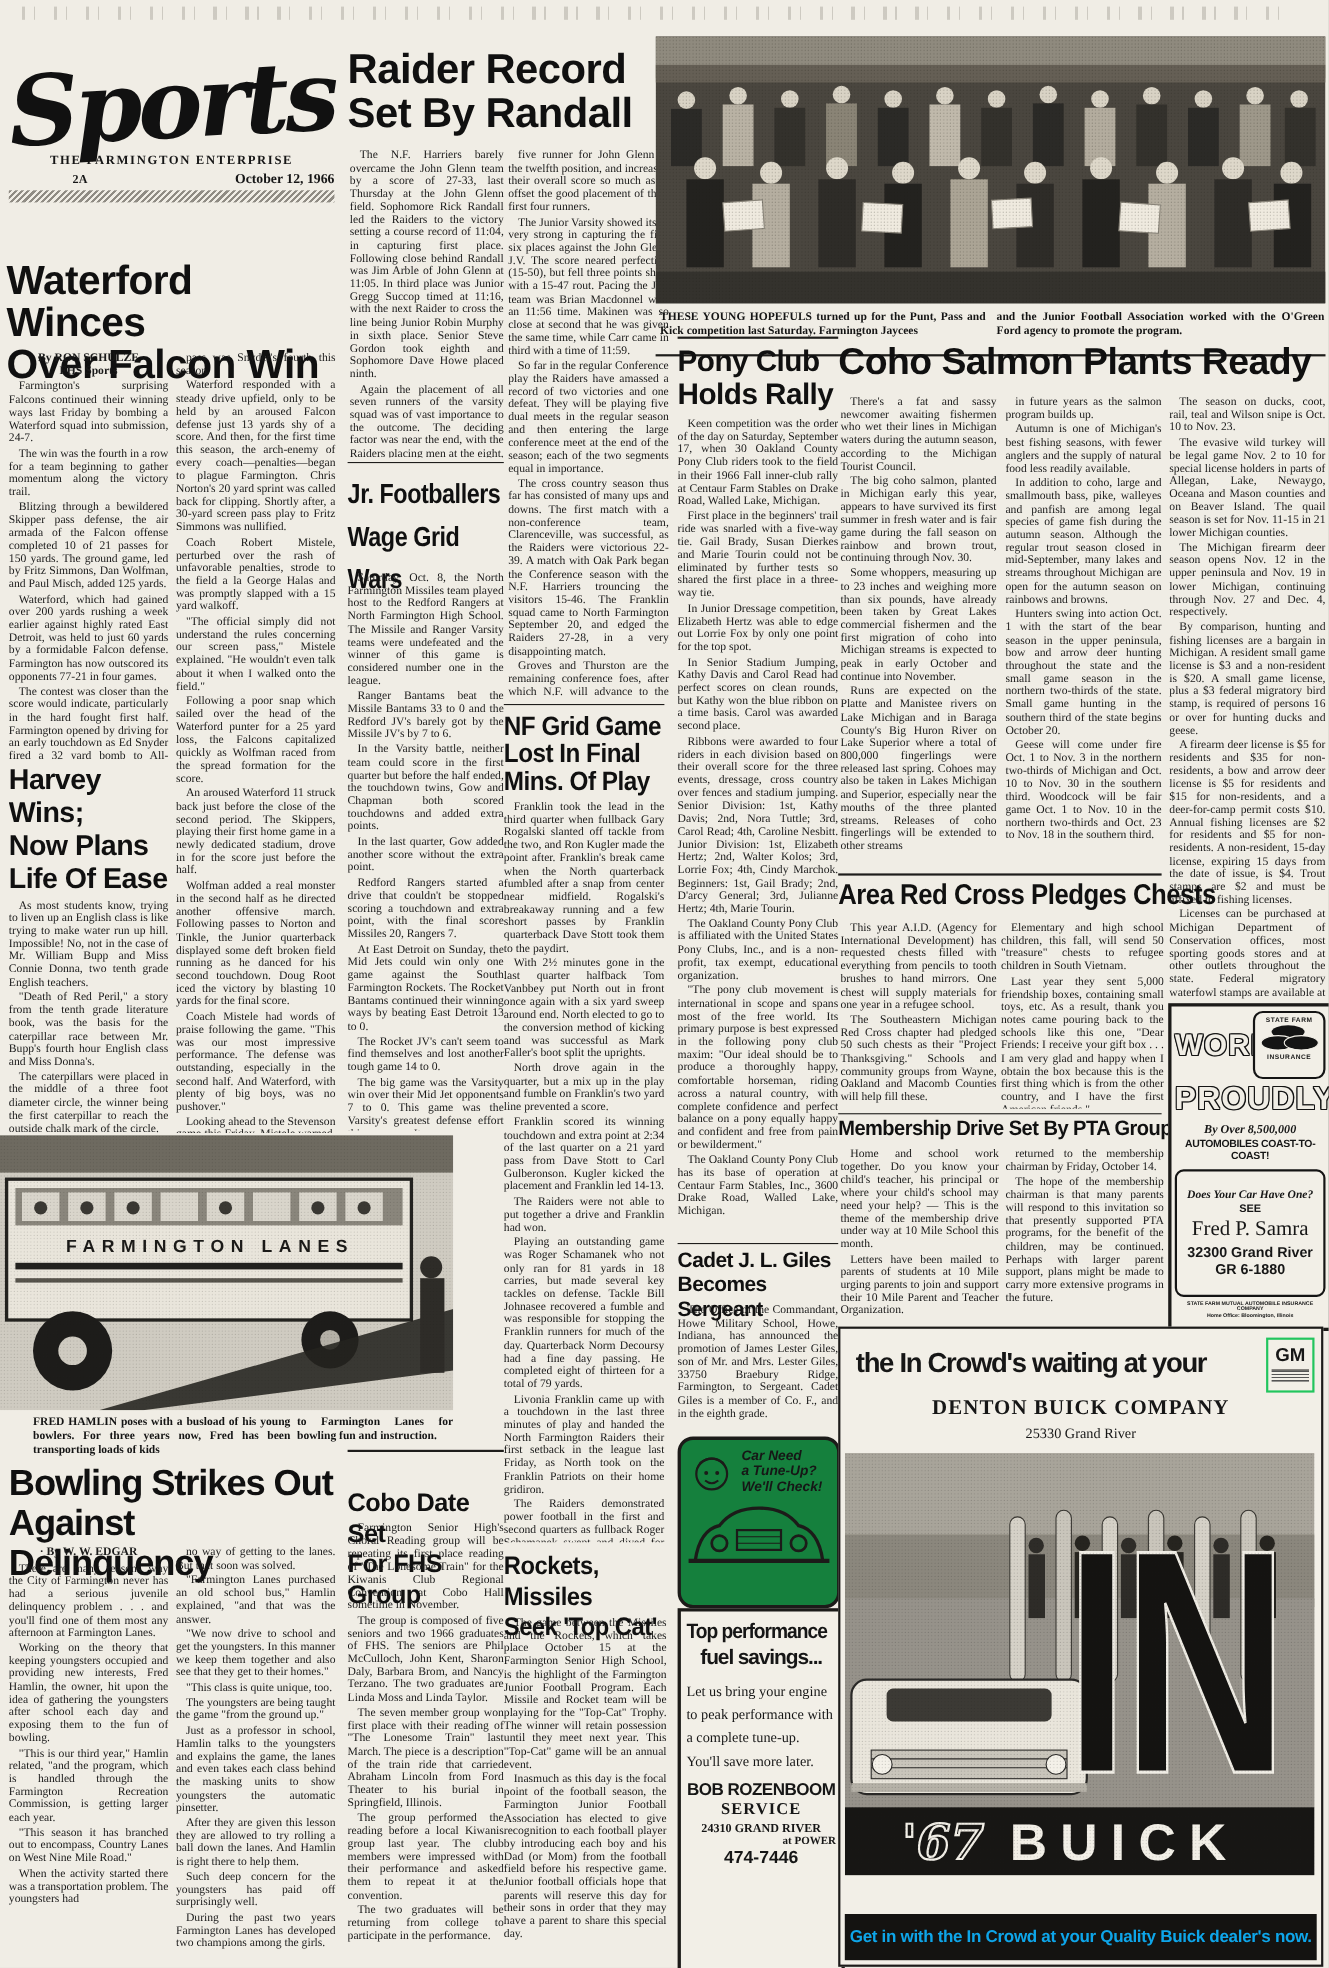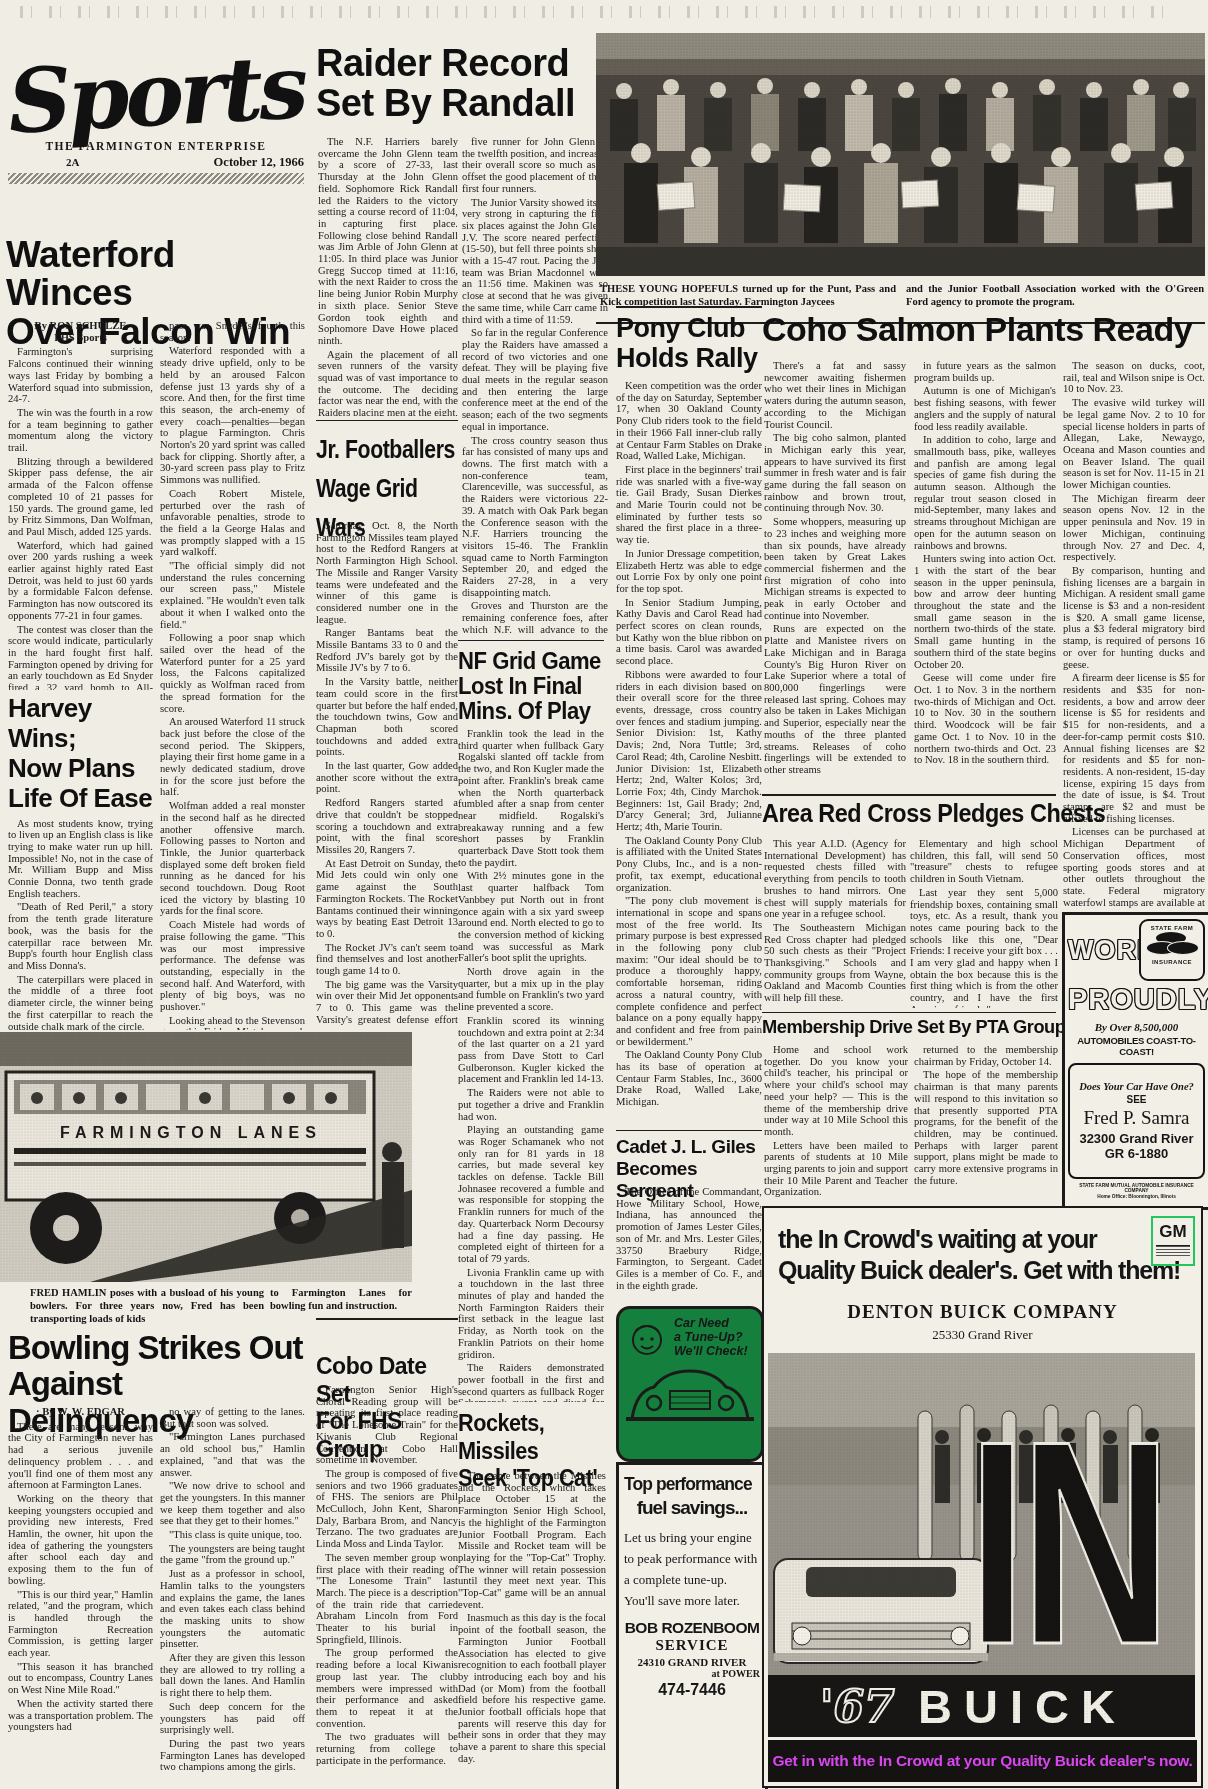--- a/index.html
+++ b/index.html
@@ -464,21 +464,21 @@
         <p class="para">Inasmuch as this day is the focal point of the football season, the Farmington Junior Football Association has elected to give recognition to each football player by introducing each boy and his Dad (or Mom) from the football field before his respective game. Junior football officials hope that parents will reserve this day for their sons in order that they may have a parent to share this special day.</p>
       </div>
   </div>
 
   <div class="abs" style="left:762px;top:1206px;width:437px;height:578px;border:2px solid #1c1b19;background:#f2efe7;">
     <div style="position:absolute;right:6px;top:8px;width:40px;height:46px;border:2px solid #22c55e;text-align:center;">
       <div class="sans" style="font-weight:bold;font-size:17px;margin-top:4px;">GM</div>
       <div style="border-top:1px solid #1c1b19;margin:3px 3px 0;height:10px;background:repeating-linear-gradient(0deg,#555 0 1px,transparent 1px 3px);"></div>
     </div>
     <div class="sans" style="margin:16px 14px 0;font-weight:bold;font-size:25px;line-height:1.25;letter-spacing:-1.2px;">
-      <span>the In Crowd's waiting at your</span><br><span>Quality Buick dealer's. Get with them!</span>
+      <span>the In Crowd's waiting at your</span><br>
     </div>
     <div style="text-align:center;font:bold 19px 'Liberation Serif',serif;margin-top:14px;letter-spacing:1px;">DENTON BUICK COMPANY</div>
     <div style="text-align:center;font:13px 'Liberation Serif',serif;margin-top:4px;">25330 Grand River</div>
     <div style="position:relative;margin:10px 4px 0;height:384px;overflow:hidden;">
       <svg width="427" height="384" viewBox="0 0 427 384" preserveAspectRatio="none">
         <defs>
             <pattern id="ht3" width="3" height="3" patternUnits="userSpaceOnUse">
               <circle cx="1" cy="1" r=".5" fill="#141310" opacity=".25"></circle>
             </pattern>
           </defs>
@@ -531,18 +531,18 @@
         </g>
 
         <text x="300" y="290" text-anchor="middle" font-family="Liberation Sans, sans-serif" font-weight="bold" font-size="290" letter-spacing="-8" fill="#141311" stroke="#efece4" stroke-width="3" transform="scale(0.72,1) translate(115,0)">IN</text>
 
         <rect y="322" width="427" height="62" fill="#171614"></rect>
         <text x="52" y="369" font-family="DejaVu Serif, serif" font-style="italic" font-weight="bold" font-size="44" fill="none" stroke="#f2efe7" stroke-width="2">'67</text>
         <text x="150" y="370" font-family="Liberation Sans, sans-serif" font-weight="bold" font-size="47" letter-spacing="12" fill="#f2efe7">BUICK</text>
         <rect width="427" height="384" fill="url(#ht3)"></rect>
       </svg>
     </div>
-    <div style="position:absolute;left:4px;right:4px;bottom:4px;height:42px;background:#141311;color:#d946ef;display:flex;align-items:center;justify-content:center;">
+    <div style="position:absolute;left:4px;right:4px;bottom:4px;height:42px;background:#141311;color:#0ea5e9;display:flex;align-items:center;justify-content:center;">
       <span class="sans" style="font-weight:bold;font-size:15.5px;letter-spacing:-.3px;">Get in with the In Crowd at your Quality Buick dealer's now.</span>
     </div>
   </div>
 
 </div>
 
 </body></html>

